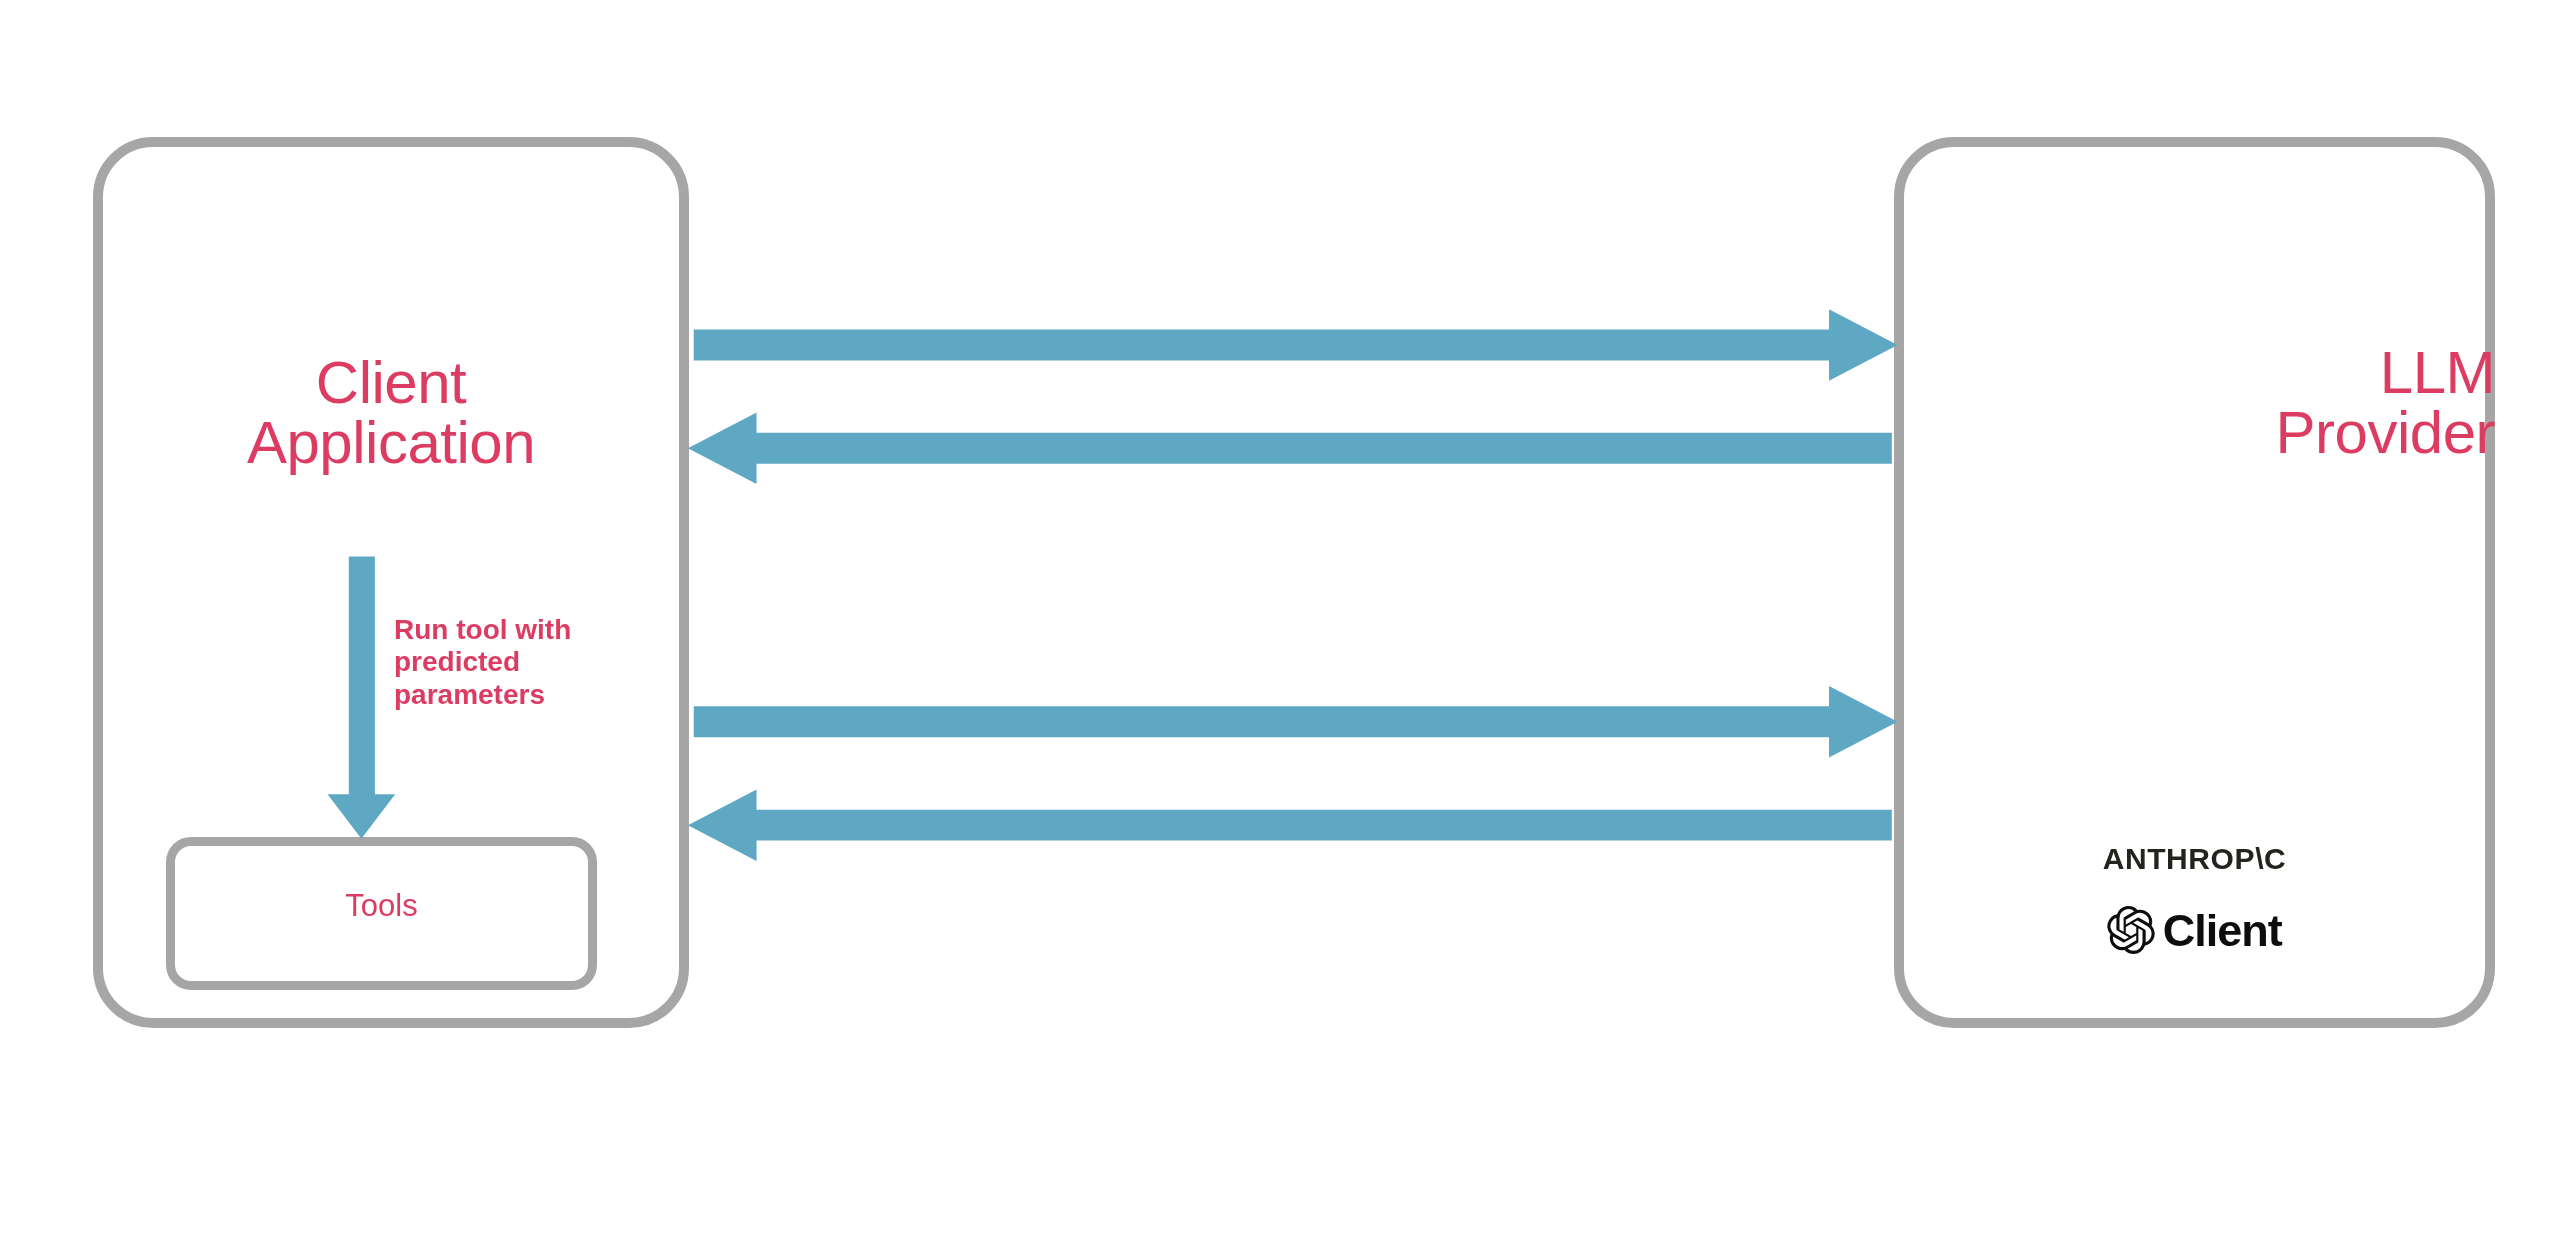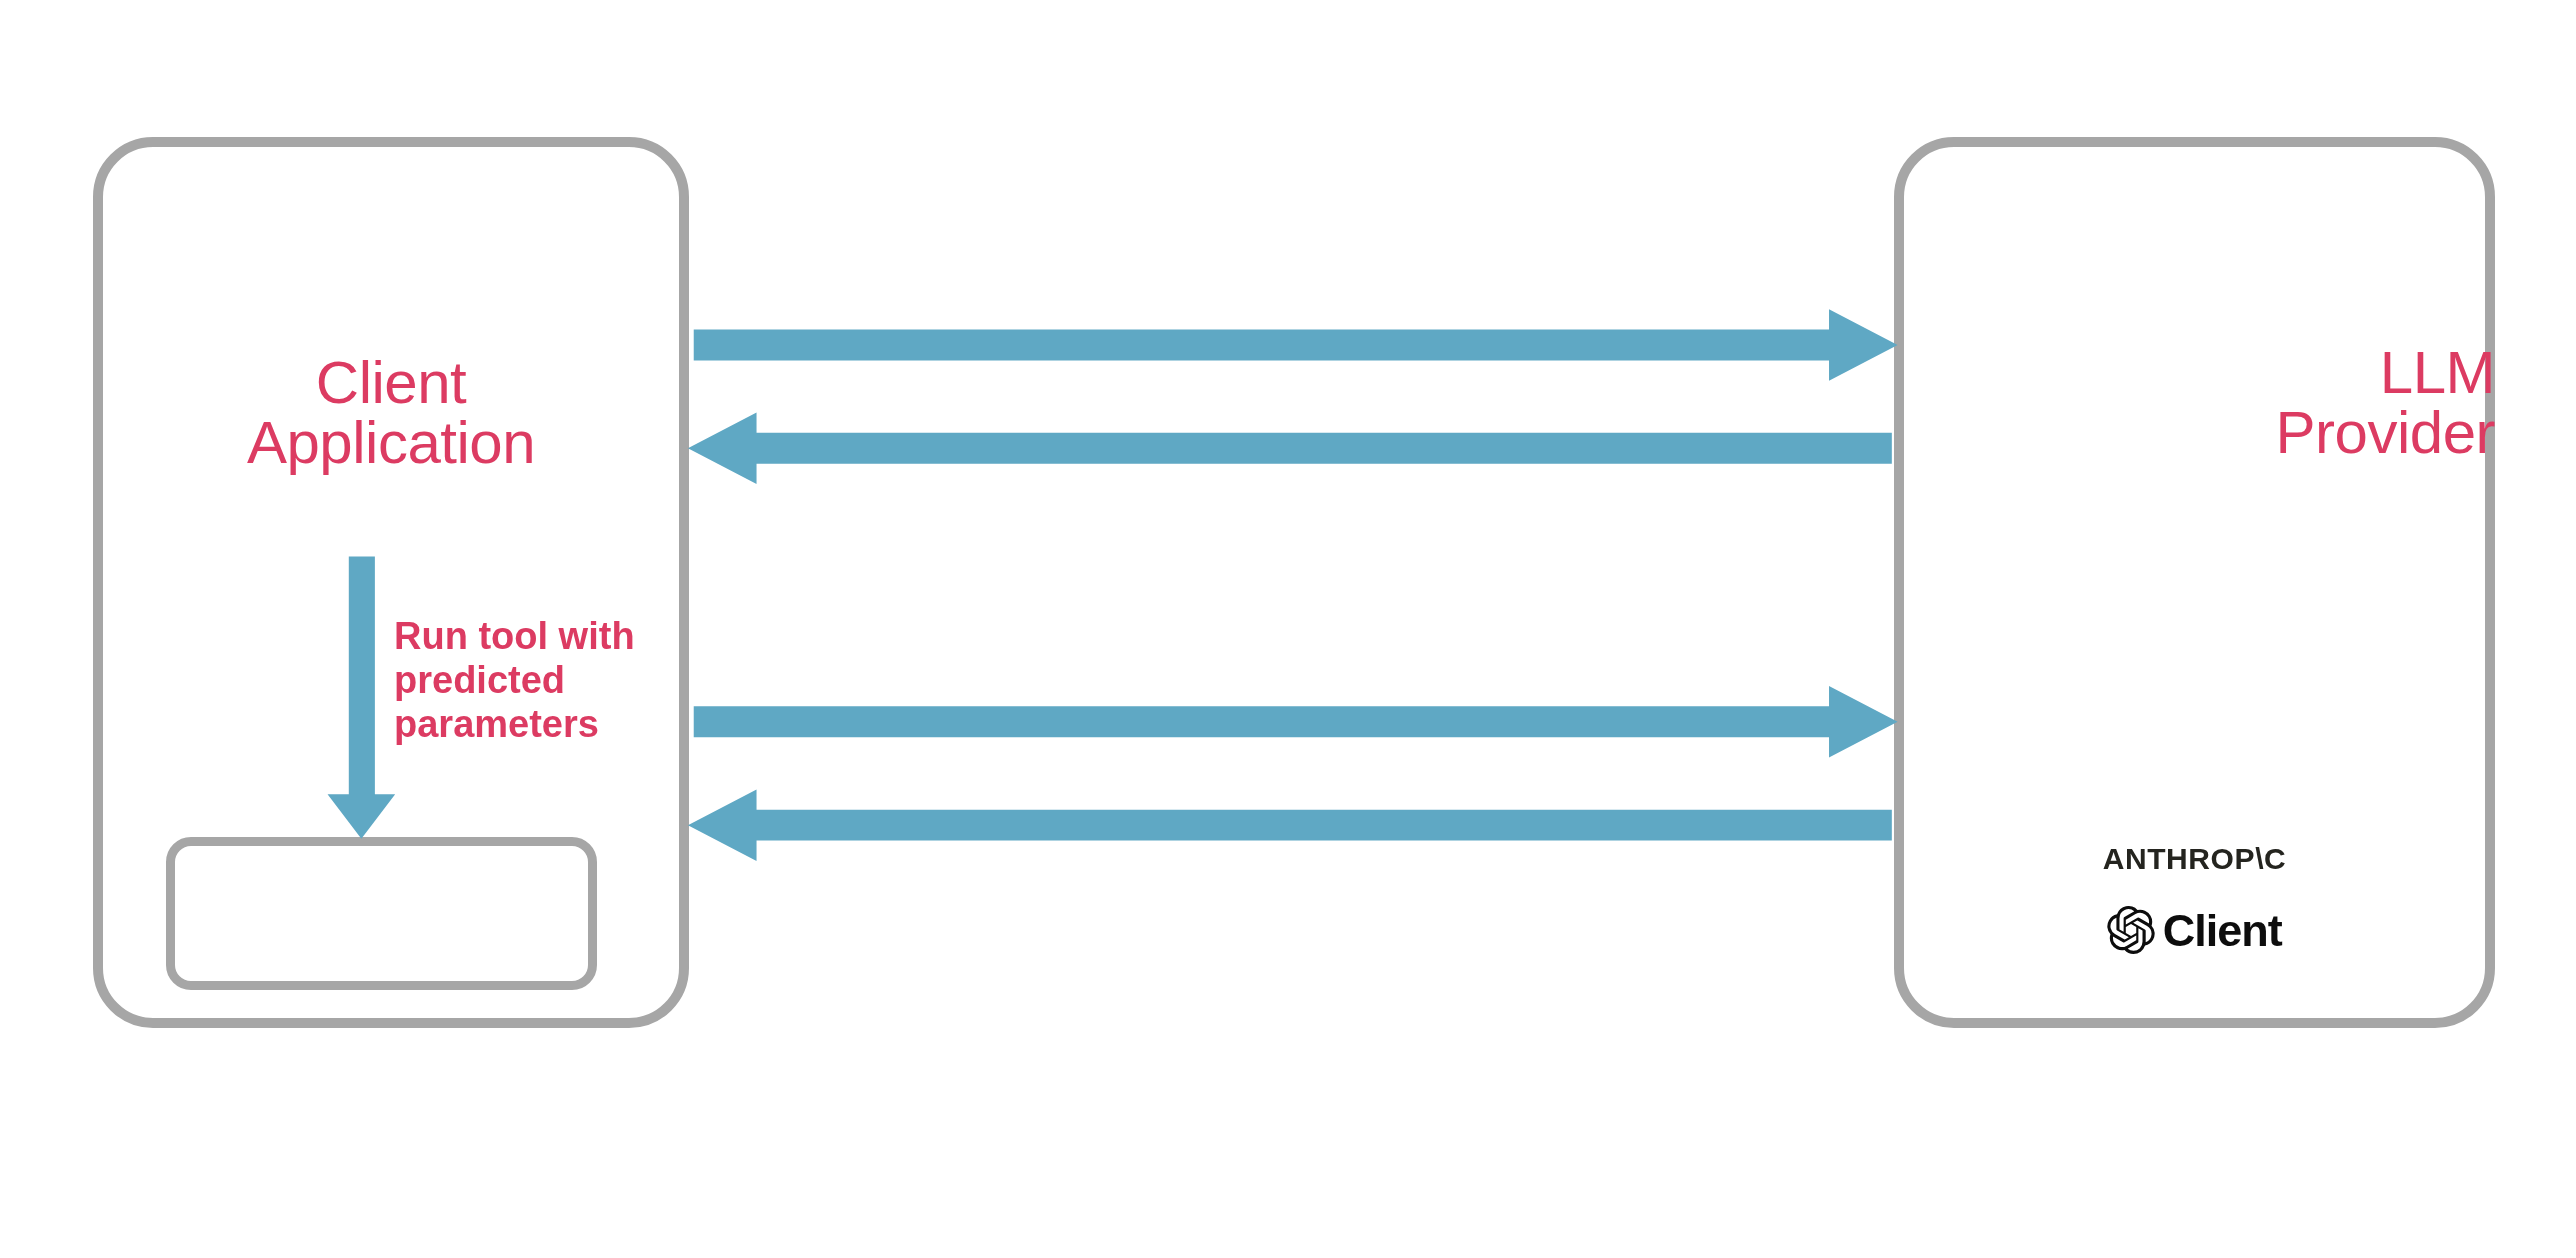--- a/index.html
+++ b/index.html
@@ -95,21 +95,21 @@
     font-weight: 400;
     line-height: 1;
   }
 
   #label-run-tool {
     position: absolute;
     left: 367px;
     top: 614px;
     width: 280px;
     color: #dc3b62;
-    font-size: 38px;
+    font-size: 28px;
     font-weight: 700;
     line-height: 1.16;
     white-space: pre-line;
     text-align: left;
   }
 
   
   #arrow-layer {
     position: absolute;
     left: 0; top: 0;
@@ -157,20 +157,21 @@
 <body>
 
 <div class="stage">
 
   <div class="node-box" id="client-box"></div>
 
   <div class="node-title" id="client-title">Client
 Application</div>
 
   <div id="tools-box"></div>
+  <div id="tools-label">Tools</div>
 
   <div id="label-run-tool">Run tool with
 predicted
 parameters</div>
 
   <div class="node-box" id="llm-box"></div>
 
   <div class="node-title" id="llm-title">LLM
 Provider</div>
 

